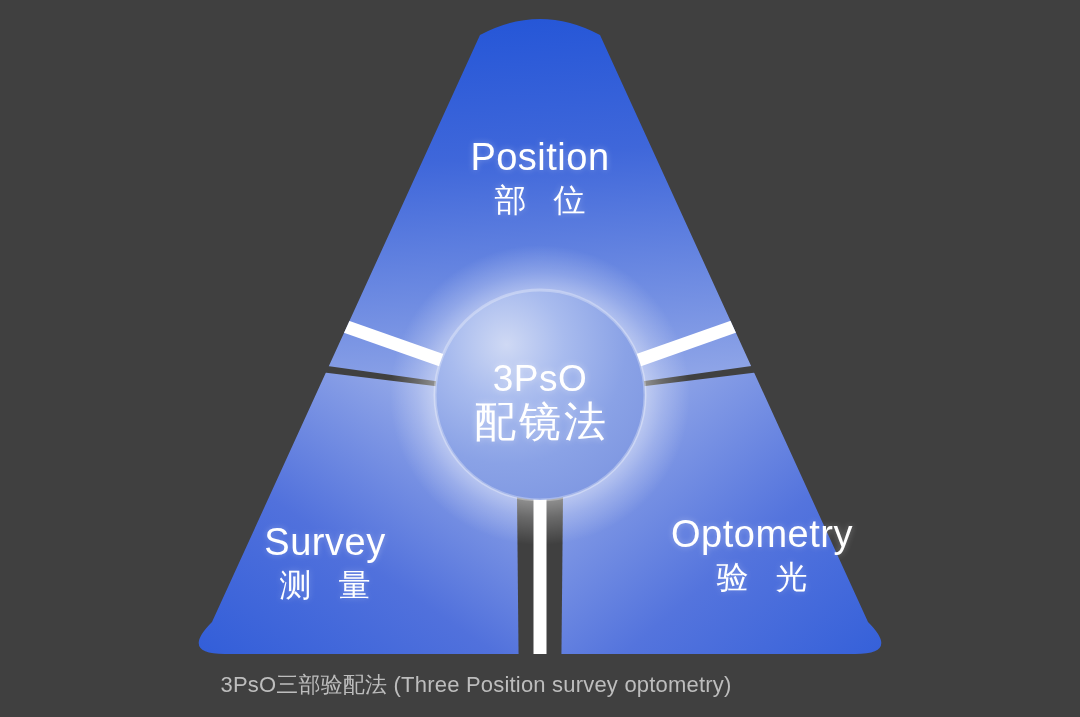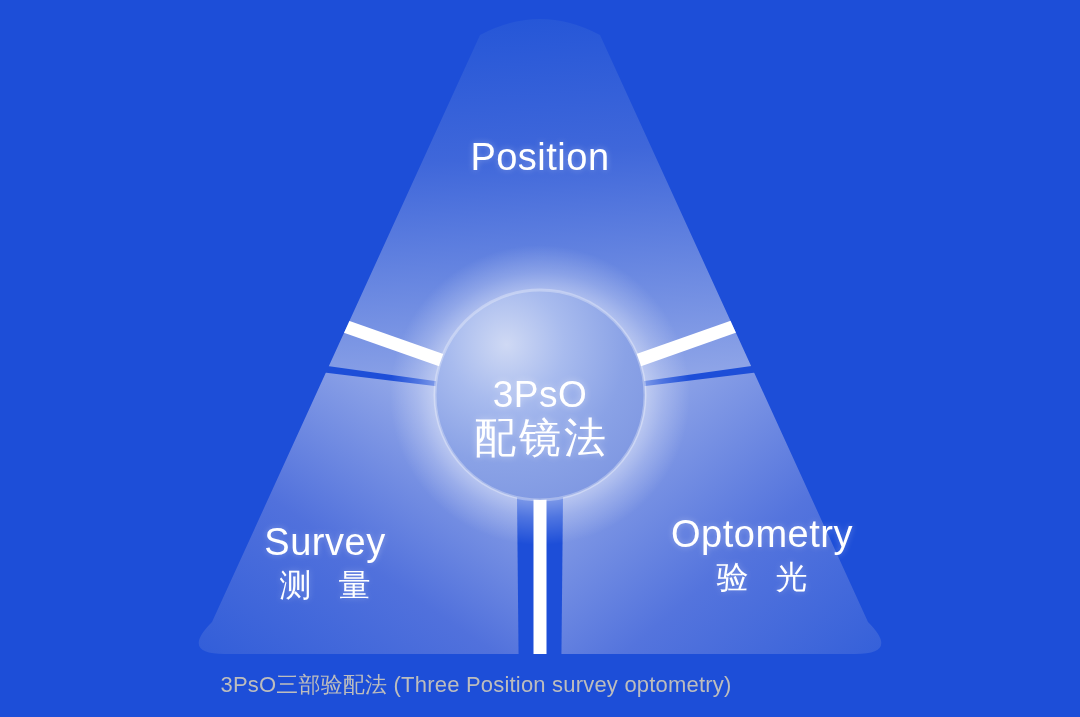--- a/index.html
+++ b/index.html
@@ -10,21 +10,21 @@
   body {
     width: 1080px;
     height: 717px;
     font-family: "Liberation Sans", "DejaVu Sans", sans-serif;
     overflow: hidden;
   }
   #diagram-root {
     position: relative;
     width: 1080px;
     height: 717px;
-    background: #1d4ed8;
+    background: #404040;
   }
   #triangle-svg {
     position: absolute;
     left: 0;
     top: 0;
     width: 1080px;
     height: 717px;
     display: block;
   }
   .seg-label {
@@ -73,21 +73,20 @@
     text-align: center;
     color: #ffffff;
     pointer-events: none;
     text-shadow: 0 0 7px rgba(255,255,255,0.42);
   }
   .center-en {
     font-size: 37px;
     line-height: 44px;
     letter-spacing: 0.5px;
     white-space: nowrap;
-    margin-top: 16px;
   }
   .center-cn {
     font-size: 42px;
     line-height: 42px;
     letter-spacing: 3px;
     text-indent: 3px;
     white-space: nowrap;
   }
   #caption {
     position: absolute;
@@ -167,20 +166,21 @@
       </g>
     </g>
 
     <circle cx="540" cy="395" r="150" fill="url(#gradHalo)"></circle>
     <circle cx="540" cy="395" r="105" fill="url(#gradCircle)"></circle>
     <circle cx="540" cy="395" r="105" fill="none" stroke="#ffffff" stroke-opacity="0.30" stroke-width="3"></circle>
   </svg>
 
   <div class="seg-label" id="label-position">
     <div class="seg-en">Position</div>
+    <div class="seg-cn">部 位</div>
   </div>
 
   <div class="seg-label" id="label-survey">
     <div class="seg-en">Survey</div>
     <div class="seg-cn">测 量</div>
   </div>
 
   <div class="seg-label" id="label-optometry">
     <div class="seg-en">Optometry</div>
     <div class="seg-cn">验 光</div>

